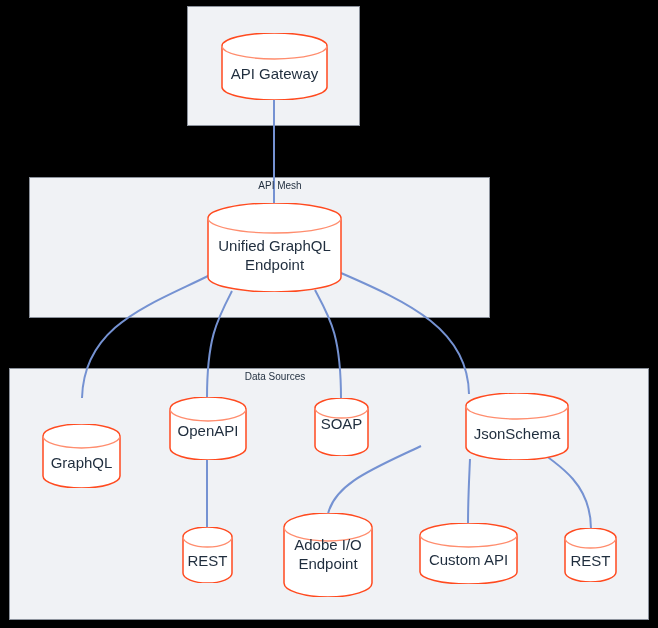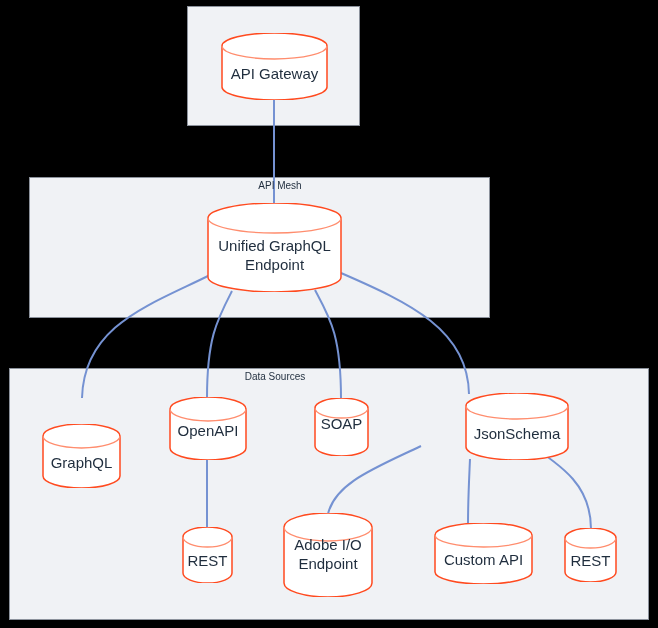--- a/index.html
+++ b/index.html
@@ -185,21 +185,21 @@
     <svg width="90" height="84" viewBox="0 0 90 84">
       <path class="cyl-body" d="M1,14 L1,70 A44,14 0 0 0 89,70 L89,14 A44,14 0 0 0 1,14 Z"></path>
       <path class="cyl-inner" d="M1,14 A44,14 0 0 0 89,14"></path>
     </svg>
     <div class="node-label" style="padding-top:14px;">
       <span>Adobe I/O</span>
       <span>Endpoint</span>
     </div>
   </div>
 
-  <div class="node" style="left:434px; top:523px; width:99px; height:61px;">
+  <div class="node" style="left:419px; top:523px; width:99px; height:61px;">
     <svg width="99" height="61" viewBox="0 0 99 61">
       <path class="cyl-body" d="M1,12 L1,49 A48.5,12 0 0 0 98,49 L98,12 A48.5,12 0 0 0 1,12 Z"></path>
       <path class="cyl-inner" d="M1,12 A48.5,12 0 0 0 98,12"></path>
     </svg>
     <div class="node-label" style="padding-top:12px;">
       <span>Custom API</span>
     </div>
   </div>
 
   <div class="node" style="left:564px; top:528px; width:53px; height:54px;">

